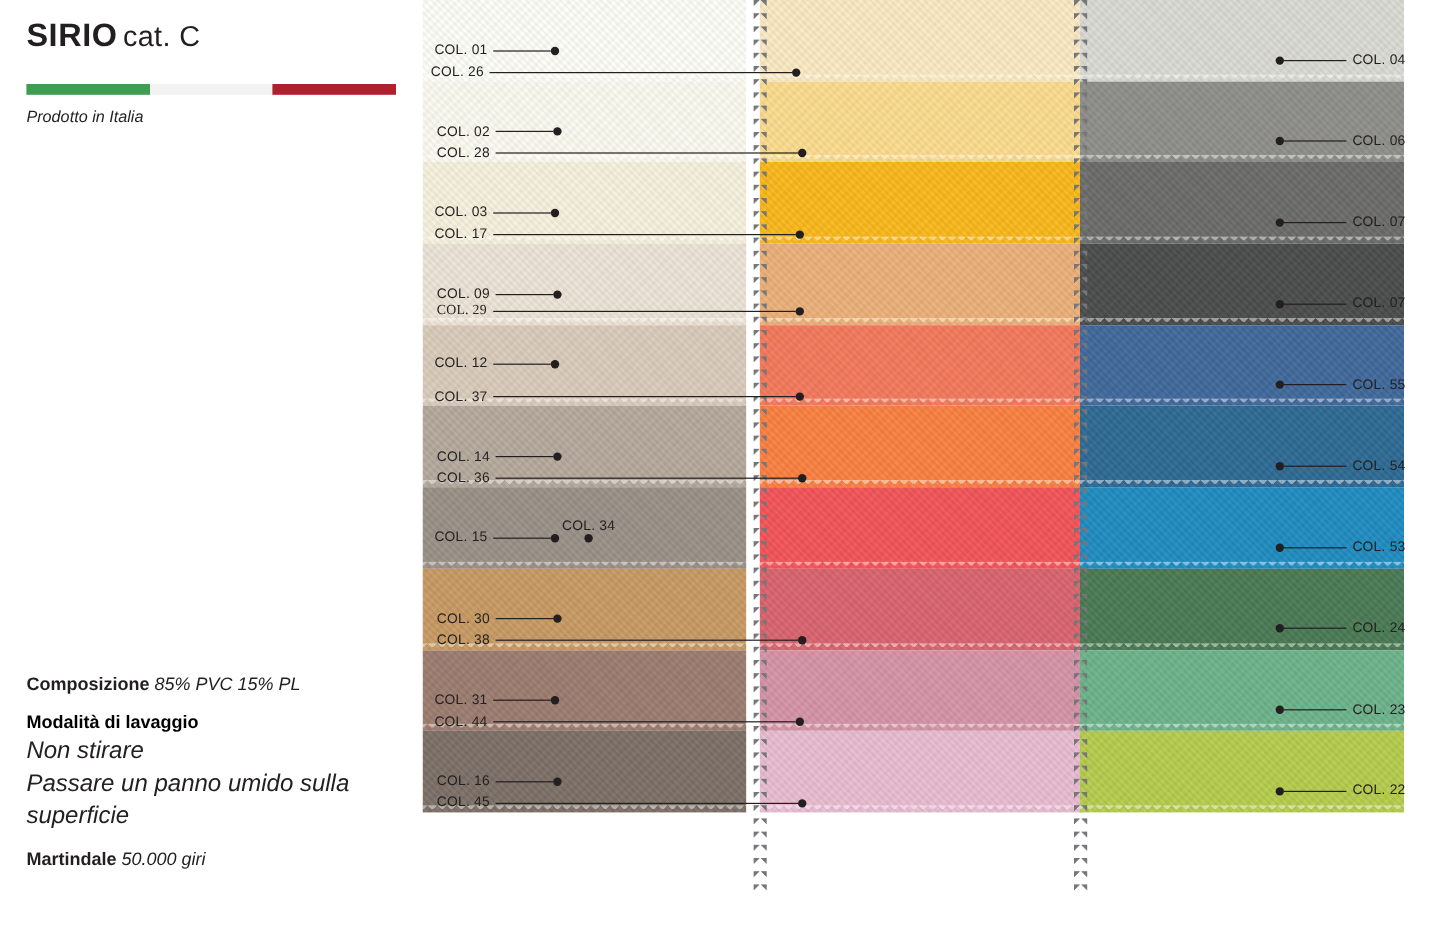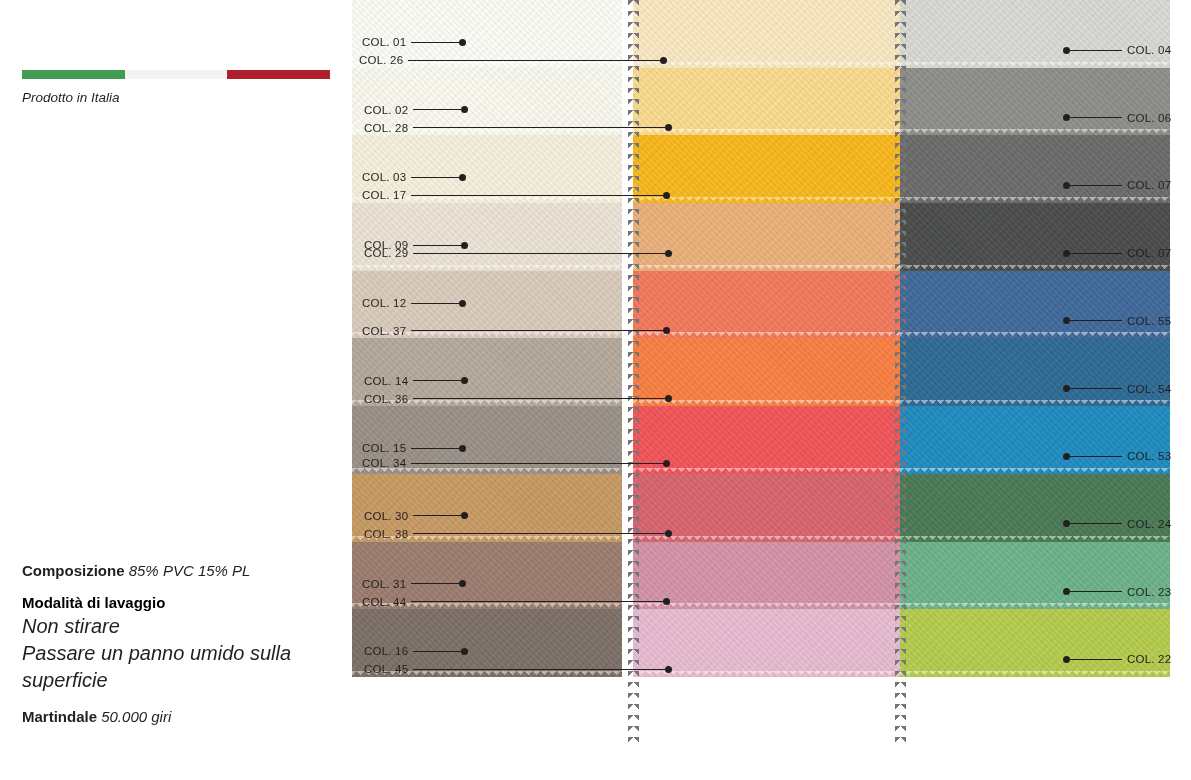--- a/index.html
+++ b/index.html
@@ -253,21 +253,21 @@
     <div class="leader left" style="left: 362px; top: 188.4px; justify-content: center;">
       <span class="lbl-txt">COL. 17</span>
       <span class="line" style="width: 252px;"></span>
       <span class="dot"></span>
     </div>
     <div class="leader left" style="left: 364px; top: 238.1px;">
       <span class="lbl-txt">COL. 09</span>
       <span class="line" style="width: 48px;"></span>
       <span class="dot"></span>
     </div>
-    <div class="leader left" style="left: 364px; top: 246px;">
+    <div class="leader left" style="left: 364px; top: 252px; font-family: Liberation Serif, serif;">
       <span class="lbl-txt">COL. 29</span>
       <span class="line" style="width: 252px;"></span>
       <span class="dot"></span>
     </div>
     <div class="leader left" style="left: 362px; top: 296px;">
       <span class="lbl-txt">COL. 12</span>
       <span class="line" style="width: 48px;"></span>
       <span class="dot"></span>
     </div>
     <div class="leader left" style="left: 362px; top: 323.8px;">
@@ -283,21 +283,21 @@
     <div class="leader left" style="left: 364px; top: 391.5px;">
       <span class="lbl-txt">COL. 36</span>
       <span class="line" style="width: 252px;"></span>
       <span class="dot"></span>
     </div>
     <div class="leader left" style="left: 362px; top: 441.2px;">
       <span class="lbl-txt">COL. 15</span>
       <span class="line" style="width: 48px;"></span>
       <span class="dot"></span>
     </div>
-    <div class="leader left" style="left: 362px; top: 456px;">
+    <div class="leader left" style="left: 362px; top: 433px; flex-direction: column;">
       <span class="lbl-txt">COL. 34</span>
       <span class="line" style="width: 252px;"></span>
       <span class="dot"></span>
     </div>
     <div class="leader left" style="left: 364px; top: 508.9px;">
       <span class="lbl-txt">COL. 30</span>
       <span class="line" style="width: 48px;"></span>
       <span class="dot"></span>
     </div>
     <div class="leader left" style="left: 364px; top: 526.9px;">
@@ -372,20 +372,24 @@
     </div>
     <div class="leader right" style="left: 1063px; top: 652.3px;">
       <span class="dot"></span>
       <span class="line" style="width: 52px;"></span>
       <span class="lbl-txt">COL. 22</span>
     </div>
   </div>
 
 <div id="info-panel">
 
+  <div id="title-block">
+    <span class="t-main">SIRIO</span>
+    <span class="t-sub">cat. C</span>
+  </div>
 
   <div id="flag">
     <div class="flag-green"></div>
     <div class="flag-white"></div>
     <div class="flag-red"></div>
   </div>
 
   <div id="made-in">Prodotto in Italia</div>
 
   <div id="bottom-info">

